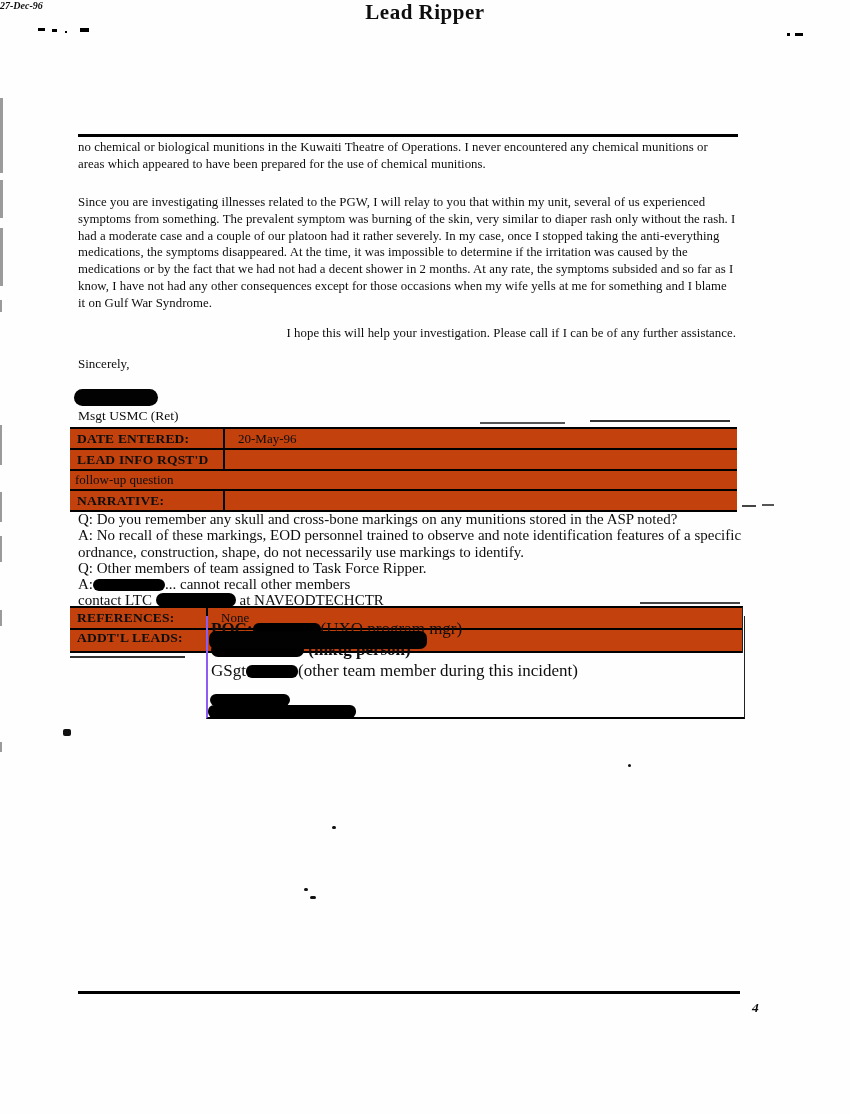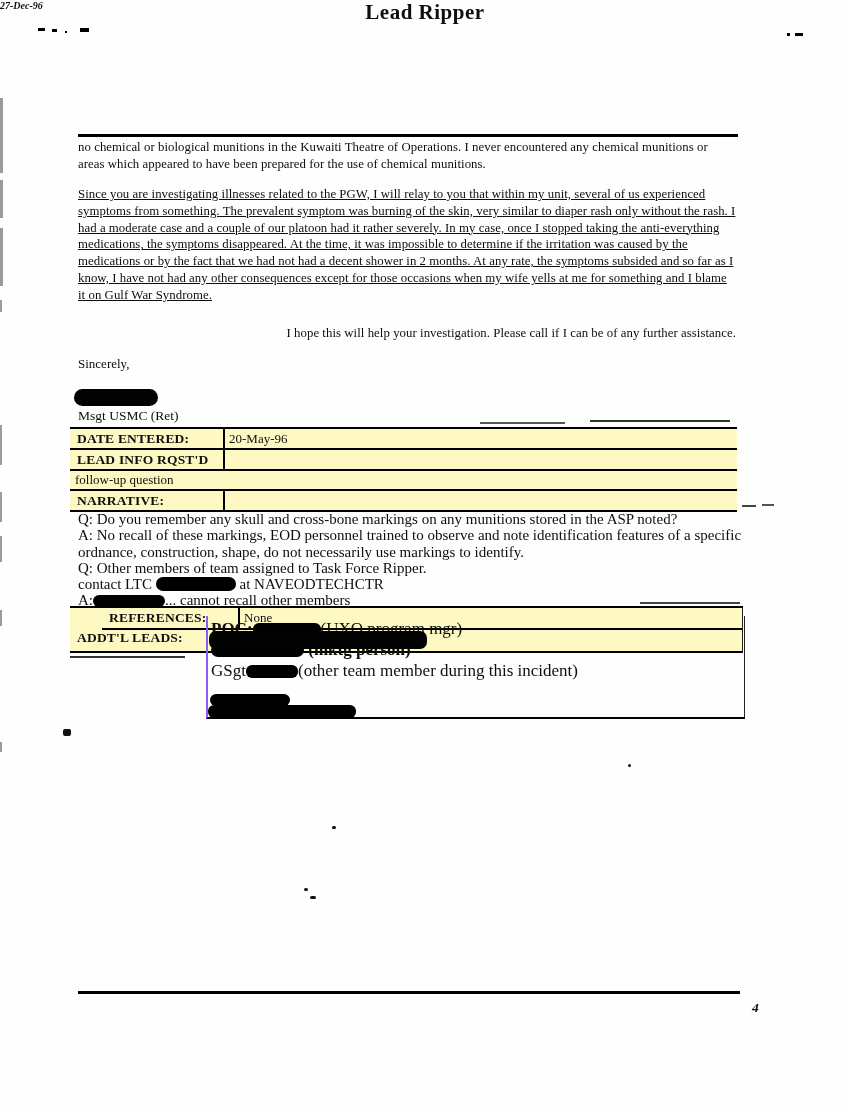--- a/index.html
+++ b/index.html
@@ -15,40 +15,40 @@
   .doc-title {
     position:absolute; left:0; top:93; width:850px; text-align:center;
     font-size:21px; font-weight:bold; letter-spacing:0.5px;
   }
   .doc-date {
     position:absolute; left:617; top:101; font-size:10px; font-style:italic; font-weight:bold;
   }
 
   .para { position:absolute; left:78px; font-size:12.8px; line-height:16.8px; letter-spacing:0.05px; }
   .p1 { top:139px; width:650px; }
-  .p2 { top:186px; width:658px;text-decoration:underline; }
+  .p2 { top:194px; width:658px; }
   .p3 { top:325px; width:658px;text-align:right; }
   .closing { position:absolute; left:78px; top:356px; font-size:13px; }
 
   .redaction { background:#020202; }
   .sig-redaction { position:absolute; left:74px; top:389px; width:84px; height:17px; border-radius:9px; }
   .sig-title { position:absolute; left:78px; top:408px; font-size:13.5px; }
 
-  .ltable { position:absolute; background:#fef9c3; border-top:2.5px solid #000; }
+  .ltable { position:absolute; background:#c2410c; border-top:2.5px solid #000; }
   .t1 { left:70px; top:427px; width:667px; }
   .t2 { left:70px; top:606px; width:672px; border-right:1px solid #222; }
   .t-row { display:flex; align-items:stretch; border-bottom:2.5px solid #000; }
   .t-row.thin { border-bottom-width:2px;text-align:center; }
   .t-label {
     display:flex; align-items:center; padding-left:7px;
     font-weight:bold; font-size:13.5px; border-right:2px solid #000; letter-spacing:0.2px;
   }
   .t1 .t-label { width:146px; }
   .t2 .t-label { width:129px; }
-  .t-value { display:flex; align-items:center; padding-left:4px; font-size:13px; flex:1; }
+  .t-value { display:flex; align-items:center; padding-left:13px; font-size:13px; flex:1; }
   .t-full { display:flex; align-items:center; padding-left:5px; font-size:13px; height:18px; }
   .rh { height:19px; }
 
   .narrative { position:absolute; left:78px; top:511px; width:670px; font-size:15px; line-height:16.3px; }
   .bar { display:inline-block; background:#000; vertical-align:-2px; }
 
   .addtl-bar { position:absolute; left:209px; top:631px; width:218px; height:18px; border-radius:7px; z-index:3; }
 
   .poc-box {
     position:absolute; left:206px; top:616px; width:536px; height:101px;
@@ -115,31 +115,31 @@
   </div>
   <div class="artifact" style="left:742px; top:505px; width:14px; height:2px; background:#444;"></div>
   <div class="artifact" style="left:762px; top:504px; width:12px; height:2px; background:#555;"></div>
 
   <div class="narrative">
     <div>Q: Do you remember any skull and cross-bone markings on any munitions stored in the ASP noted?</div>
     <div>A: No recall of these markings, EOD personnel trained to observe and note identification features of a specific</div>
     <div>ordnance, construction, shape, do not necessarily use markings to identify.</div>
     <div>Q: Other members of team assigned to Task Force Ripper.</div>
     <div>
-      <span>contact LTC</span> <span class="bar" style="width:80px; height:14px; border-radius:7px;"></span> <span>at NAVEODTECHCTR</span>
+      <span>A:</span><span class="bar" style="width:72px; height:12px; border-radius:6px;"></span><span>... cannot recall other members</span>
     </div>
     <div>
-      <span>A:</span><span class="bar" style="width:72px; height:12px; border-radius:6px;"></span><span>... cannot recall other members</span>
+      <span>contact LTC</span> <span class="bar" style="width:80px; height:14px; border-radius:7px;"></span> <span>at NAVEODTECHCTR</span>
     </div>
   </div>
 
   <div class="artifact" style="left:640px; top:602px; width:100px; height:2px; background:#444;"></div>
 
   <div class="ltable t2">
-    <div class="t-row" style="height:20px;margin-left:32px;">
+    <div class="t-row" style="height:20px;">
       <div class="t-label">REFERENCES:</div>
       <div class="t-value">None</div>
     </div>
     <div class="t-row" style="height:21px;flex-direction:column;">
       <div class="t-label">ADDT'L LEADS:</div>
       <div class="t-value"></div>
     </div>
   </div>
   <div class="redaction addtl-bar"></div>
   <div class="artifact" style="left:70px; top:656px; width:115px; height:2px; background:#333;"></div>

